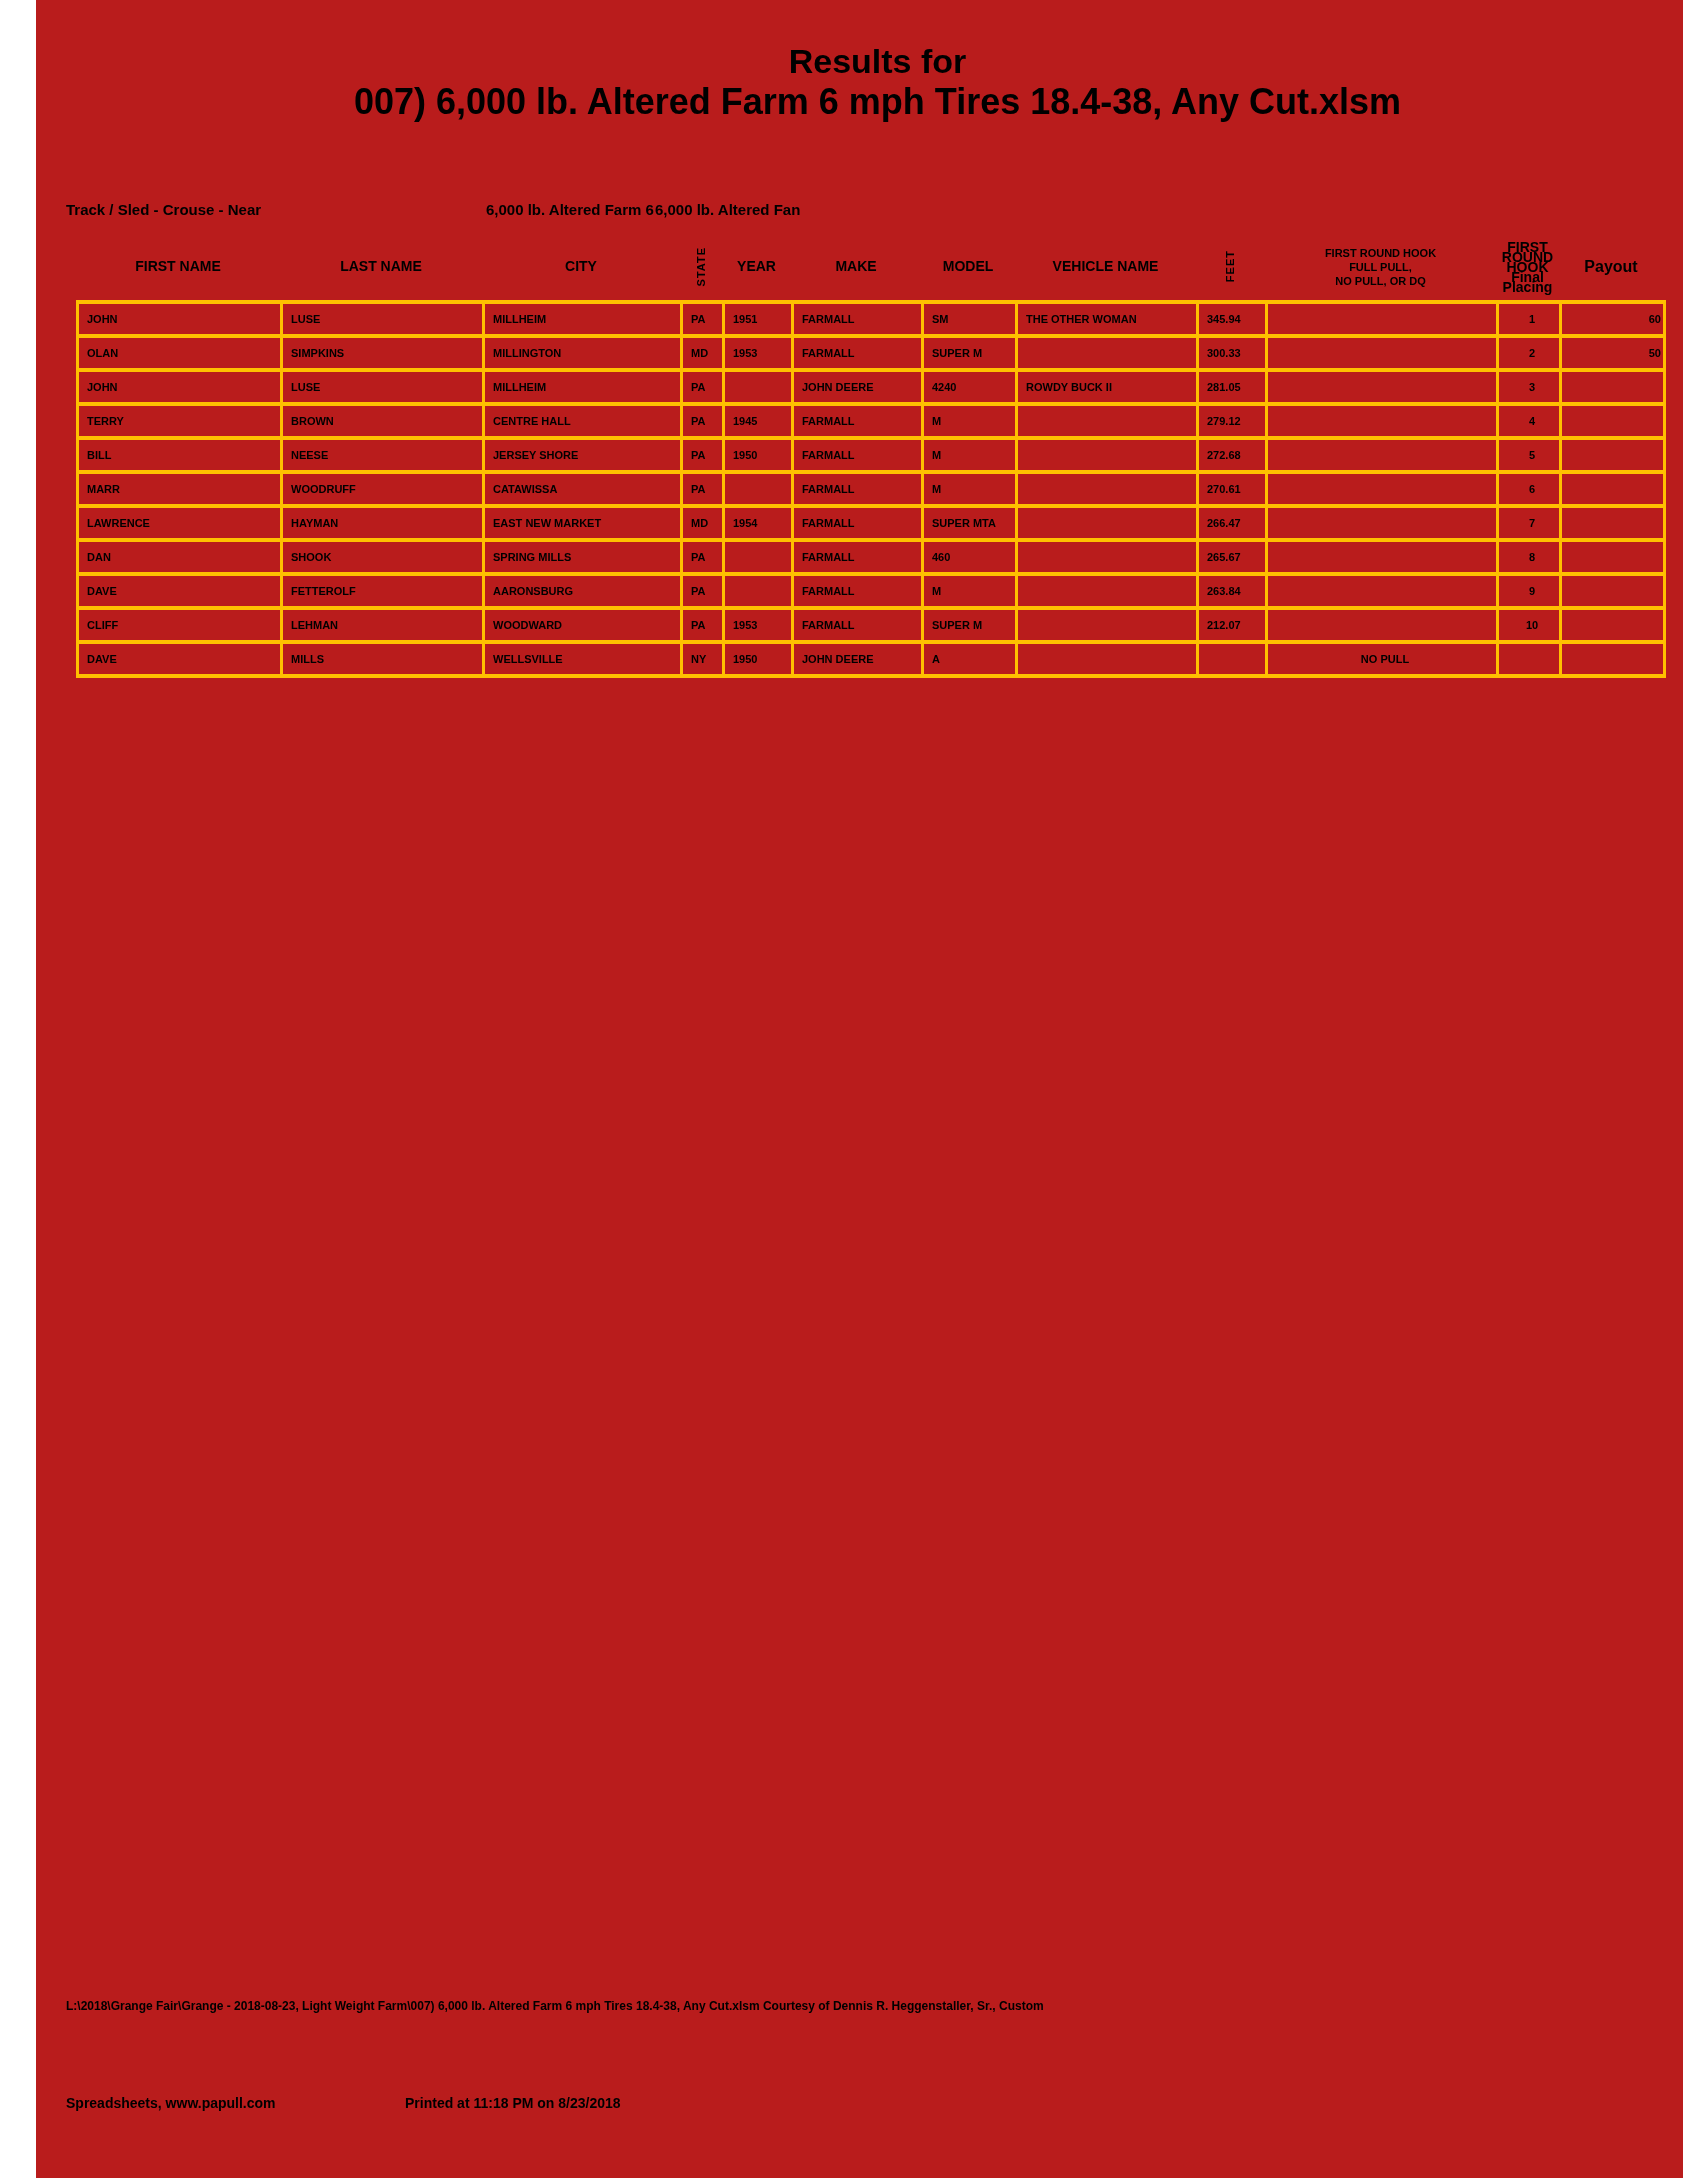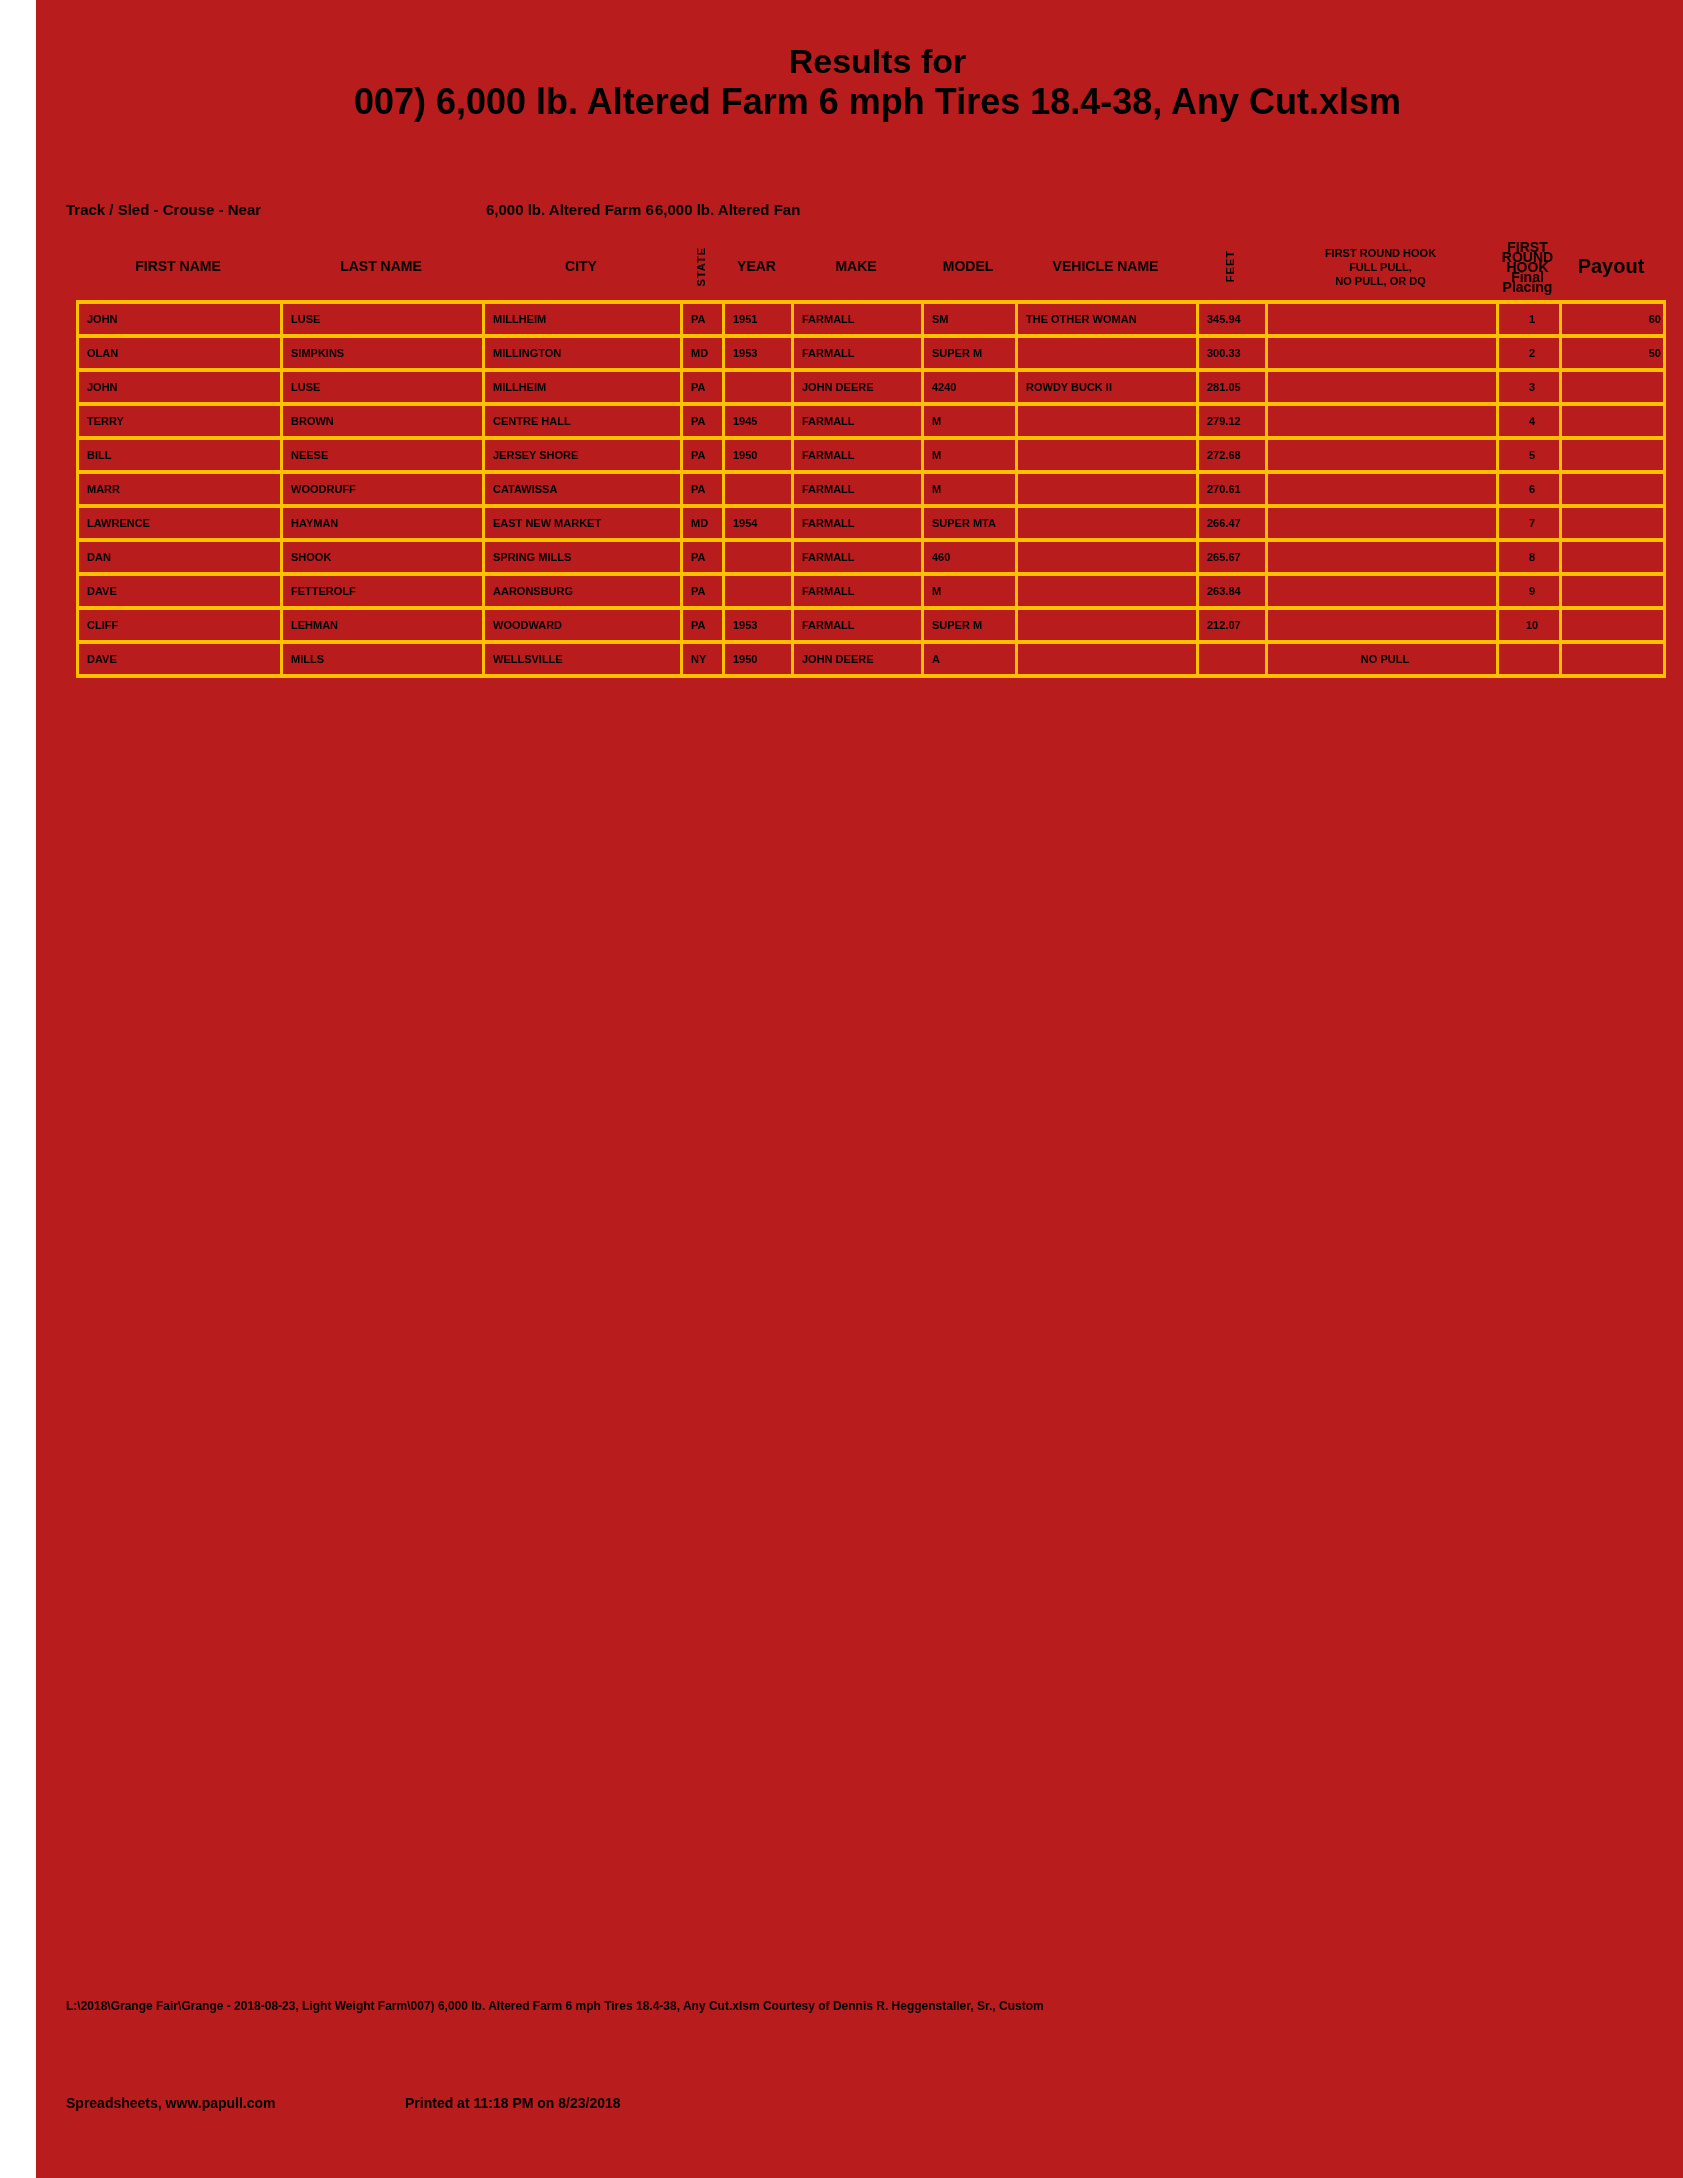--- a/index.html
+++ b/index.html
@@ -26,21 +26,21 @@
   .hc-last   { width: 202px; }
   .hc-city   { width: 198px; }
   .hc-state  { width: 42px; }
   .hc-year   { width: 69px; }
   .hc-make   { width: 130px; text-align: right; }
   .hc-model  { width: 94px; }
   .hc-vehicle{ width: 181px; }
   .hc-feet   { width: 69px; }
   .hc-hook   { width: 231px; font-size: 11px; line-height: 14px; }
   .hc-placing{ width: 63px; font-size: 14px; line-height: 10px; }
-  .hc-payout { width: 104px; font-size: 20px; }
+  .hc-payout { width: 104px; font-size: 16px; }
   .vert { writing-mode: vertical-rl; transform: rotate(180deg); font-size: 11px; letter-spacing: 1px; }
 
   table.results { position: absolute; top: 300px; left: 40px; width: 1587px;
                   border-collapse: collapse; table-layout: fixed; }
   table.results td { border: 3px solid var(--gold); border-top-width: 4px; border-bottom-width: 4px;
                      height: 34px; padding: 0 2px 0 8px; font-size: 11px; font-weight: bold;
                      white-space: nowrap; overflow: hidden; }
   td.c-hook { text-align: center; padding-left: 2px; }
   td.c-placing { text-align: center; padding-left: 2px; }
   td.c-payout { text-align: right; padding-right: 14px; }

